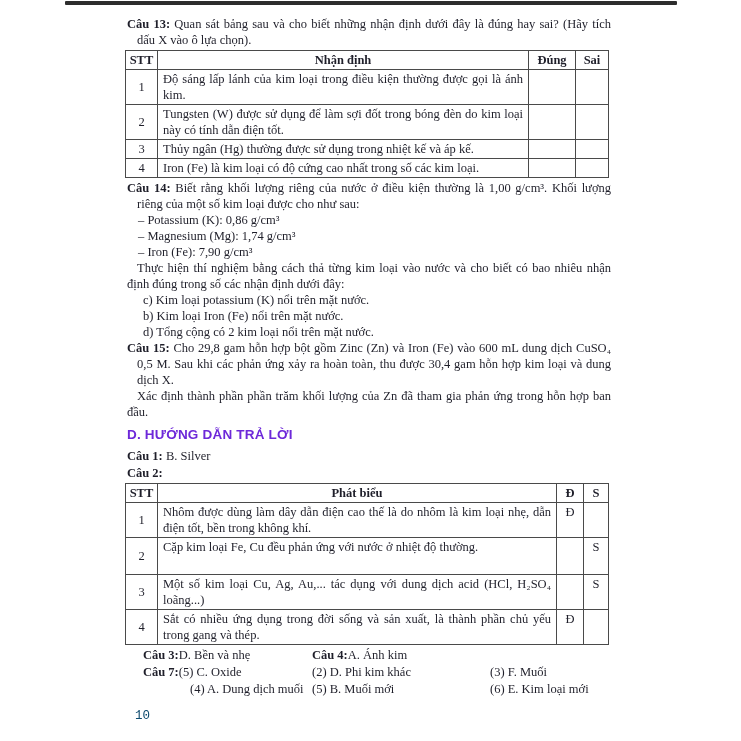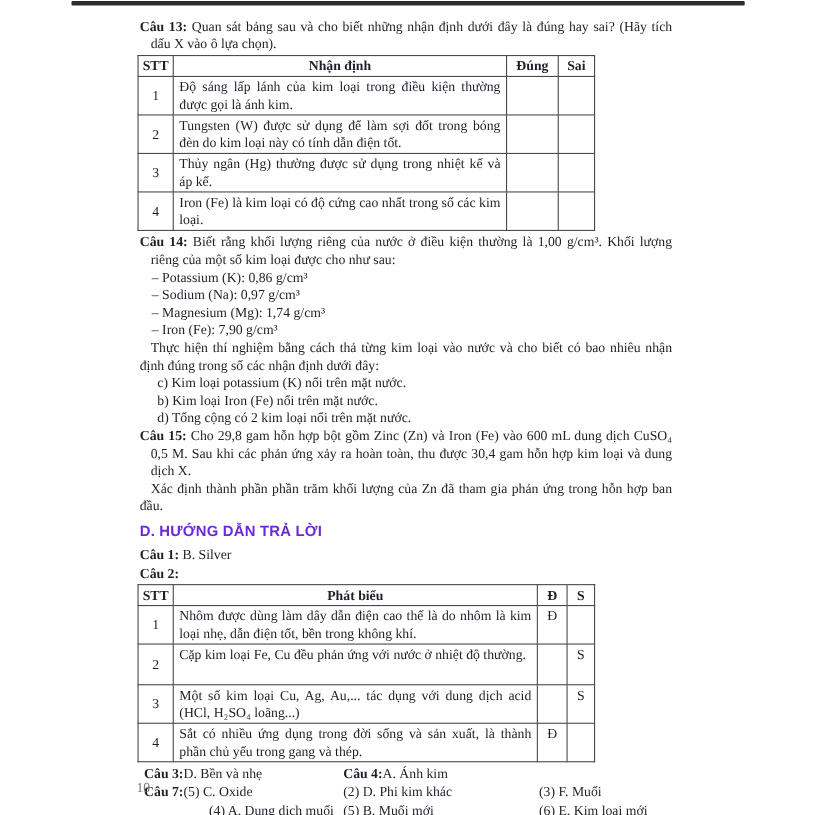--- a/index.html
+++ b/index.html
@@ -19,21 +19,21 @@
   }
   p{margin:0;}
   .para{text-align:justify;}
   .hang{padding-left:10px;text-indent:-10px;}
   .ind-first{text-indent:10px;}
   .qlabel{font-weight:bold;}
   .ditem{margin-left:11px;}
   .opt{margin-left:16px;}
   table.tbl{
     border-collapse:collapse;table-layout:fixed;
-    width:416px;margin:2px 0 2px -2px;
+    width:484px;margin:2px 0 2px -2px;
   }
   .tbl th,.tbl td{
     border:1px solid #4a4a4a;
     padding:1px 5px;vertical-align:top;line-height:16px;
   }
   .tbl th{font-weight:bold;text-align:center;padding:1px 2px;}
   .c-stt{width:27px;}
   .t1 .c-dung{width:42px;}
   .t1 .c-sai{width:28px;margin-top:20px;}
   .t2 .c-dung{width:22px;}
@@ -43,28 +43,28 @@
   td.cell-mark{text-align:center;}
   .t2 tr:nth-child(3) td{height:34px;}
   .section-heading{
     font-family:"Liberation Sans","DejaVu Sans",sans-serif;
     font-weight:bold;font-size:13.5px;letter-spacing:.2px;
     margin:7px 0 5px 0;color:#6d28d9;
   }
   .ansline{margin:1px 0;}
   .ansrow{position:relative;height:17px;}
   .ansrow span{position:absolute;top:0;white-space:nowrap;}
-  .pos-0{left:4px;}
+  .pos-0{left:16px;}
   .pos-1{left:63px;}
   .pos-2{left:185px;}
   .pos-3{left:335px;margin-left:28px;}
   .pagenum{
-    position:absolute;left:124px;top:708px;
-    font-family:Liberation Serif, serif;
-    font-size:12.5px;color:#737373;
+    position:absolute;left:135px;top:708px;
+    font-family:Liberation Mono, monospace;
+    font-size:12.5px;color:#0c4a6e;
   }
 </style>
 </head>
 <body>
 
 <div class="top-bar"></div>
 
 <div class="content">
 
   <p class="para hang"><b class="qlabel">Câu 13:</b> <span>Quan sát bảng sau và cho biết những nhận định dưới đây là đúng hay sai? (Hãy tích dấu X vào ô lựa chọn).</span></p>
@@ -99,21 +99,20 @@
       <td class="cell-stt">4</td>
       <td class="cell-statement">Iron (Fe) là kim loại có độ cứng cao nhất trong số các kim loại.</td>
       <td class="cell-mark"></td>
       <td class="cell-mark"></td>
     </tr>
   </tbody>
     </table>
 
   <p class="para hang"><b class="qlabel">Câu 14:</b> <span>Biết rằng khối lượng riêng của nước ở điều kiện thường là 1,00 g/cm³. Khối lượng riêng của một số kim loại được cho như sau:</span></p>
   <p class="ditem">– Potassium (K): 0,86 g/cm³</p>
-  <p class="ditem">– Sodium (Na): 0,97 g/cm³</p>
   <p class="ditem">– Magnesium (Mg): 1,74 g/cm³</p>
   <p class="ditem">– Iron (Fe): 7,90 g/cm³</p>
   <p class="para ind-first">Thực hiện thí nghiệm bằng cách thả từng kim loại vào nước và cho biết có bao nhiêu nhận định đúng trong số các nhận định dưới đây:</p>
   <p class="opt">c) Kim loại potassium (K) nổi trên mặt nước.</p>
   <p class="opt">b) Kim loại Iron (Fe) nổi trên mặt nước.</p>
   <p class="opt">d) Tổng cộng có 2 kim loại nổi trên mặt nước.</p>
 
   <p class="para hang"><b class="qlabel">Câu 15:</b> <span>Cho 29,8 gam hỗn hợp bột gồm Zinc (Zn) và Iron (Fe) vào 600 mL dung dịch CuSO₄ 0,5 M. Sau khi các phản ứng xảy ra hoàn toàn, thu được 30,4 gam hỗn hợp kim loại và dung dịch X.</span></p>
   <p class="para ind-first">Xác định thành phần phần trăm khối lượng của Zn đã tham gia phản ứng trong hỗn hợp ban đầu.</p>
 

